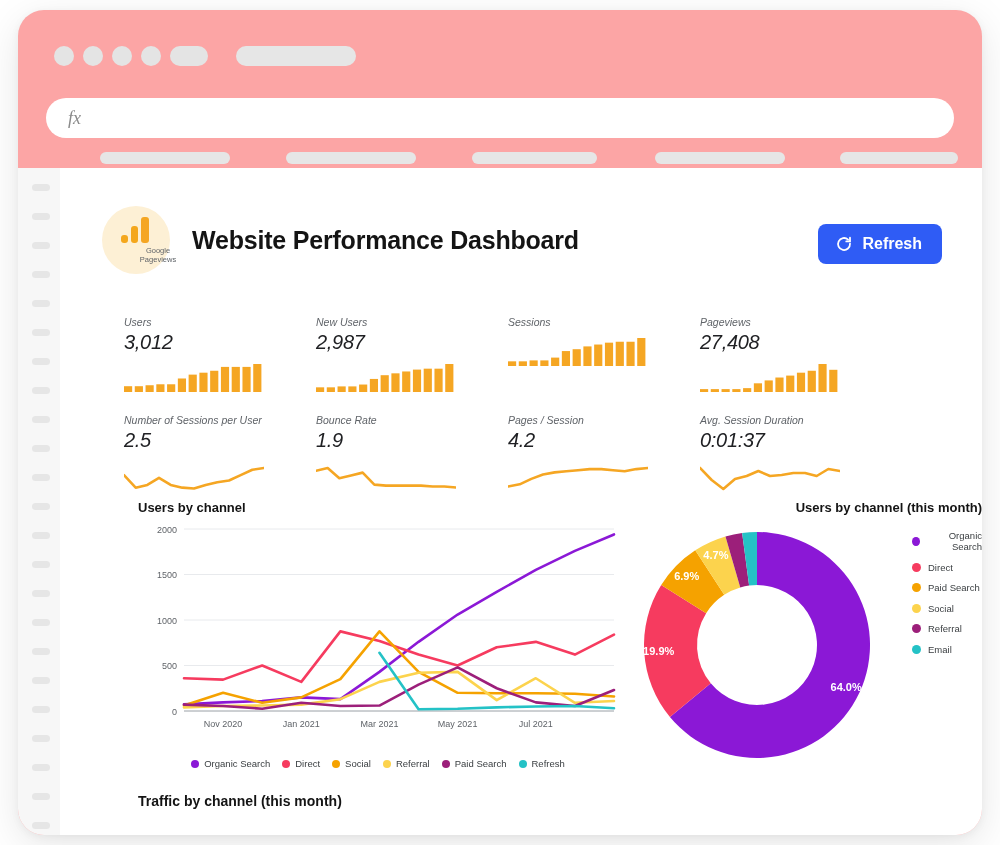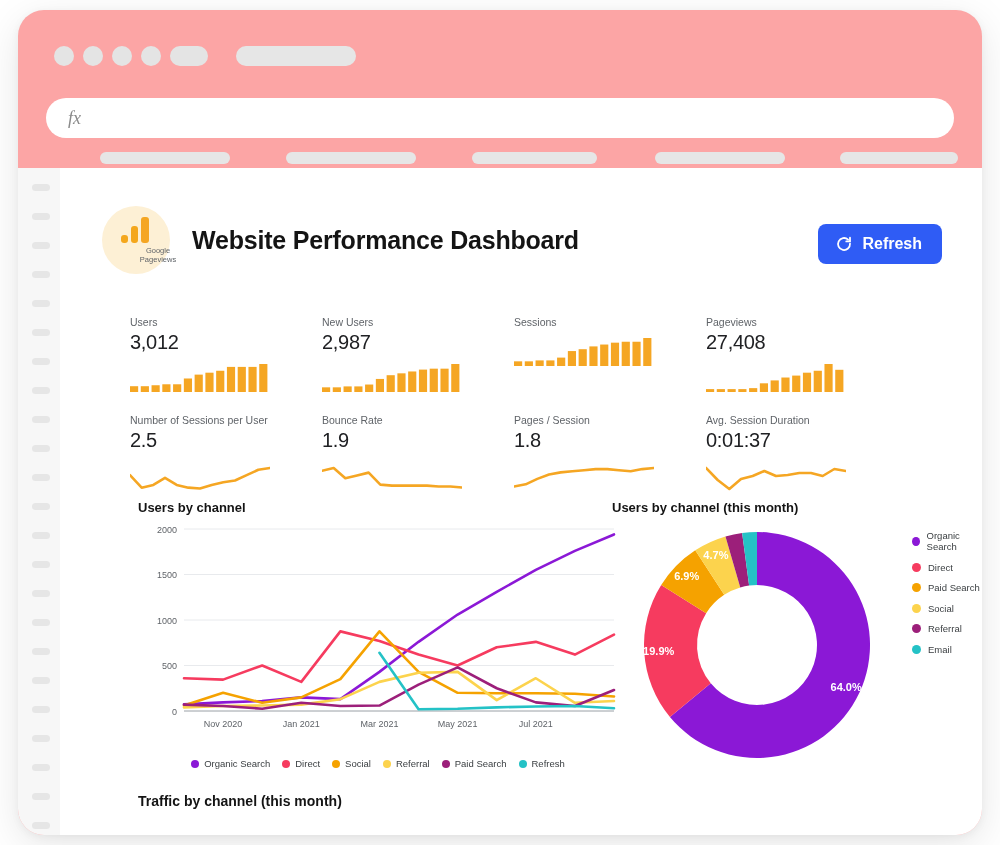--- a/index.html
+++ b/index.html
@@ -72,32 +72,32 @@
     display: flex; align-items: center; gap: 9px;
     background: #2f5cf5; color: #ffffff;
     border: none; border-radius: 8px;
     padding: 11px 20px 11px 17px;
     font-family: "Liberation Sans", sans-serif;
     font-size: 16px; font-weight: bold;
     cursor: pointer;
   }
 
   
-  .metrics { position: absolute; left: 70px; top: 148px; width: 810px; }
+  .metrics { position: absolute; left: 64px; top: 148px; width: 810px; font-style: italic; }
   .metric-row { display: flex; }
   .metric { width: 192px; }
   .m-label { font-size: 10.5px; color: #5f6368; margin-bottom: 3px; }
   .m-value { font-size: 20px; color: #202124; letter-spacing: -0.3px; }
   .spark { margin-top: 8px; height: 30px; }
   .spark-line { margin-top: 10px; height: 34px; }
 
   
   .panel-title { font-size: 13px; font-weight: bold; color: #141414; }
   .line-panel { position: absolute; left: 78px; top: 332px; width: 480px; }
-  .donut-panel { position: absolute; left: 552px; top: 332px; width: 370px; }
+  .donut-panel { position: absolute; left: 552px; top: 332px; width: 370px; text-align: right; }
   .bottom-title { position: absolute; left: 78px; top: 625px; font-size: 14px; font-weight: bold; color: #141414; }
 
   .legend { display: flex; flex-wrap: wrap; justify-content: center; gap: 12px; margin-top: 4px; }
   .legend-item { display: flex; align-items: center; gap: 5px; font-size: 9.5px; color: #3c4043; }
   .legend-dot { width: 8px; height: 8px; border-radius: 50%; }
 
   .donut-legend { position: absolute; left: 300px; top: 30px; }
   .dl-item { display: flex; align-items: center; gap: 7px; margin-bottom: 9.5px; font-size: 9.5px; color: #3c4043; }
   .dl-dot { width: 9px; height: 9px; border-radius: 50%; }
 
@@ -270,21 +270,21 @@
         </div>
         <div class="metric">
           <div class="m-label">Bounce Rate</div>
           <div class="m-value">1.9</div>
           <div class="spark-line"><svg width="140" height="34" viewBox="0 0 140 34">
                 <polyline points="0,8.777777777777779 11.666666666666666,6 23.333333333333332,16.185185185185187 35,13.407407407407408 46.666666666666664,10.62962962962963 58.33333333333333,22.666666666666668 70,23.592592592592595 81.66666666666666,23.592592592592595 93.33333333333333,23.592592592592595 105,23.592592592592595 116.66666666666666,24.51851851851852 128.33333333333331,24.51851851851852 140,25.444444444444443" fill="none" stroke="#f5a623" stroke-width="2.6" stroke-linejoin="round" stroke-linecap="round"></polyline>
               </svg></div>
         </div>
         <div class="metric">
           <div class="m-label">Pages / Session</div>
-          <div class="m-value">1.8</div>
+          <div class="m-value">4.2</div>
           <div class="spark-line"><svg width="140" height="34" viewBox="0 0 140 34">
                 <polyline points="0,24.47826086956522 11.666666666666666,22.304347826086957 23.333333333333332,16.869565217391305 35,12.521739130434785 46.666666666666664,10.347826086956523 58.33333333333333,9.26086956521739 70,8.173913043478262 81.66666666666666,7.086956521739129 93.33333333333333,7.086956521739129 105,8.173913043478262 116.66666666666666,9.26086956521739 128.33333333333331,7.086956521739129 140,6" fill="none" stroke="#f5a623" stroke-width="2.6" stroke-linejoin="round" stroke-linecap="round"></polyline>
               </svg></div>
         </div>
         <div class="metric">
           <div class="m-label">Avg. Session Duration</div>
           <div class="m-value">0:01:37</div>
           <div class="spark-line"><svg width="140" height="34" viewBox="0 0 140 34">
                 <polyline points="0,6 11.666666666666666,18 23.333333333333332,27 35,17 46.666666666666664,14 58.33333333333333,9 70,14 81.66666666666666,13 93.33333333333333,11 105,11 116.66666666666666,14 128.33333333333331,7 140,9" fill="none" stroke="#f5a623" stroke-width="2.6" stroke-linejoin="round" stroke-linecap="round"></polyline>
               </svg></div>

